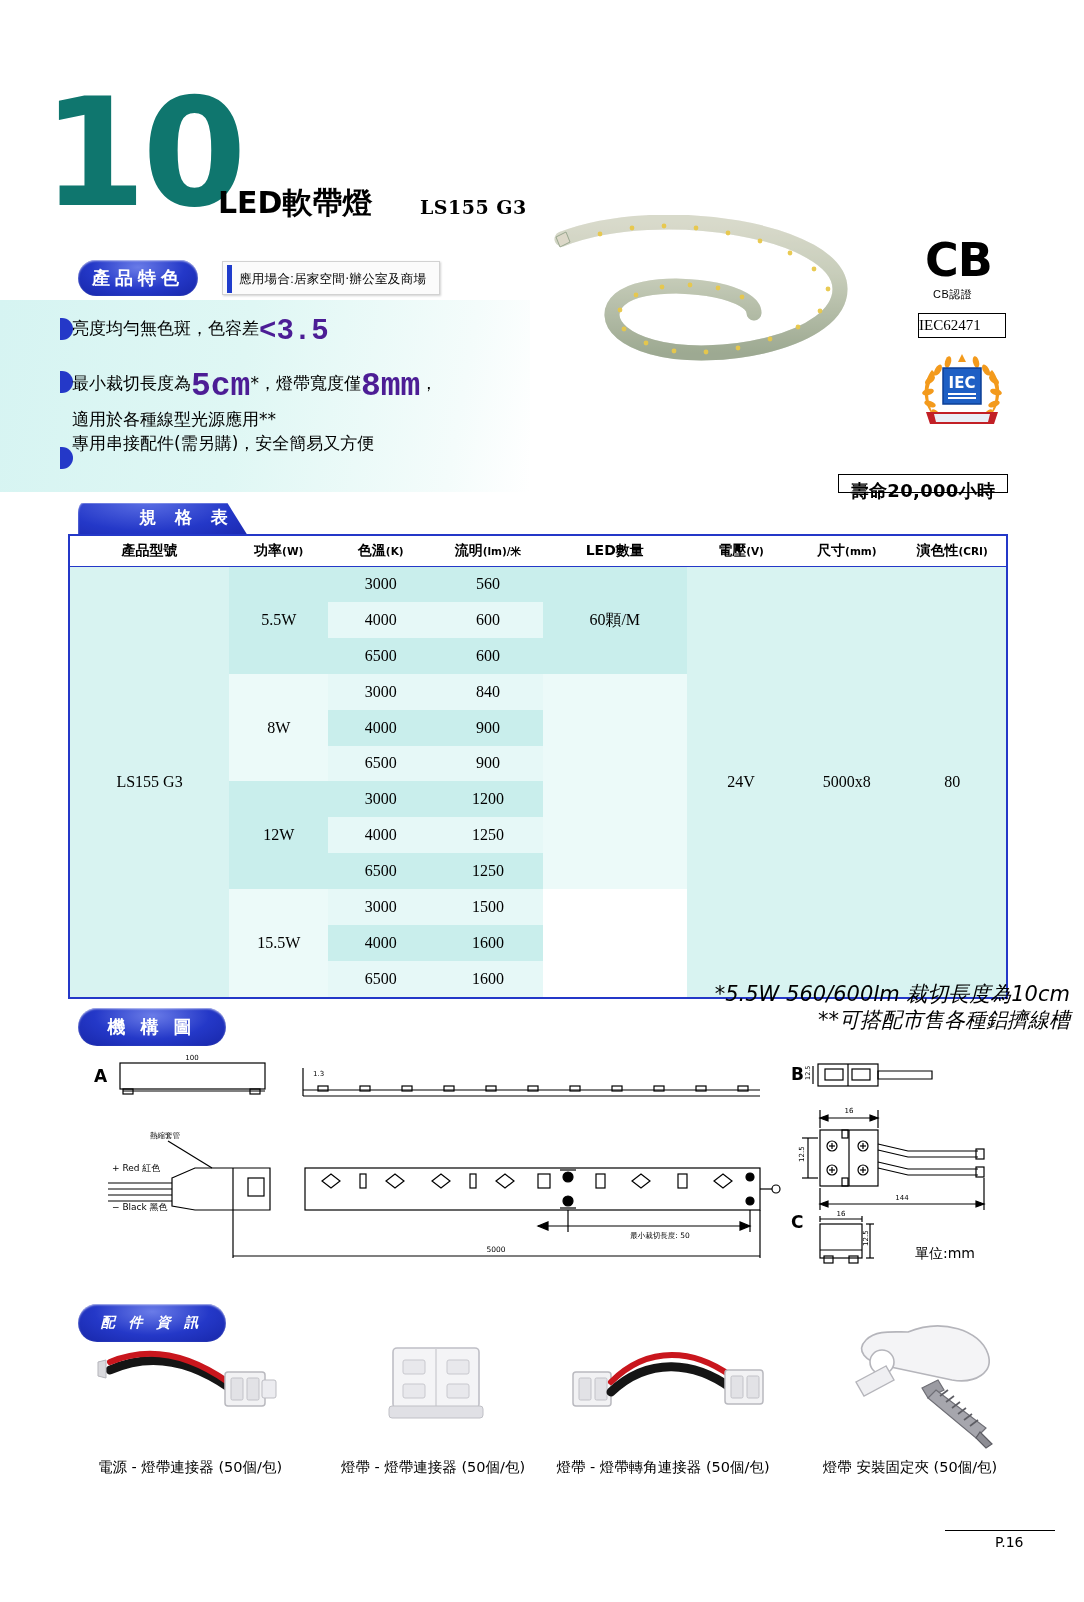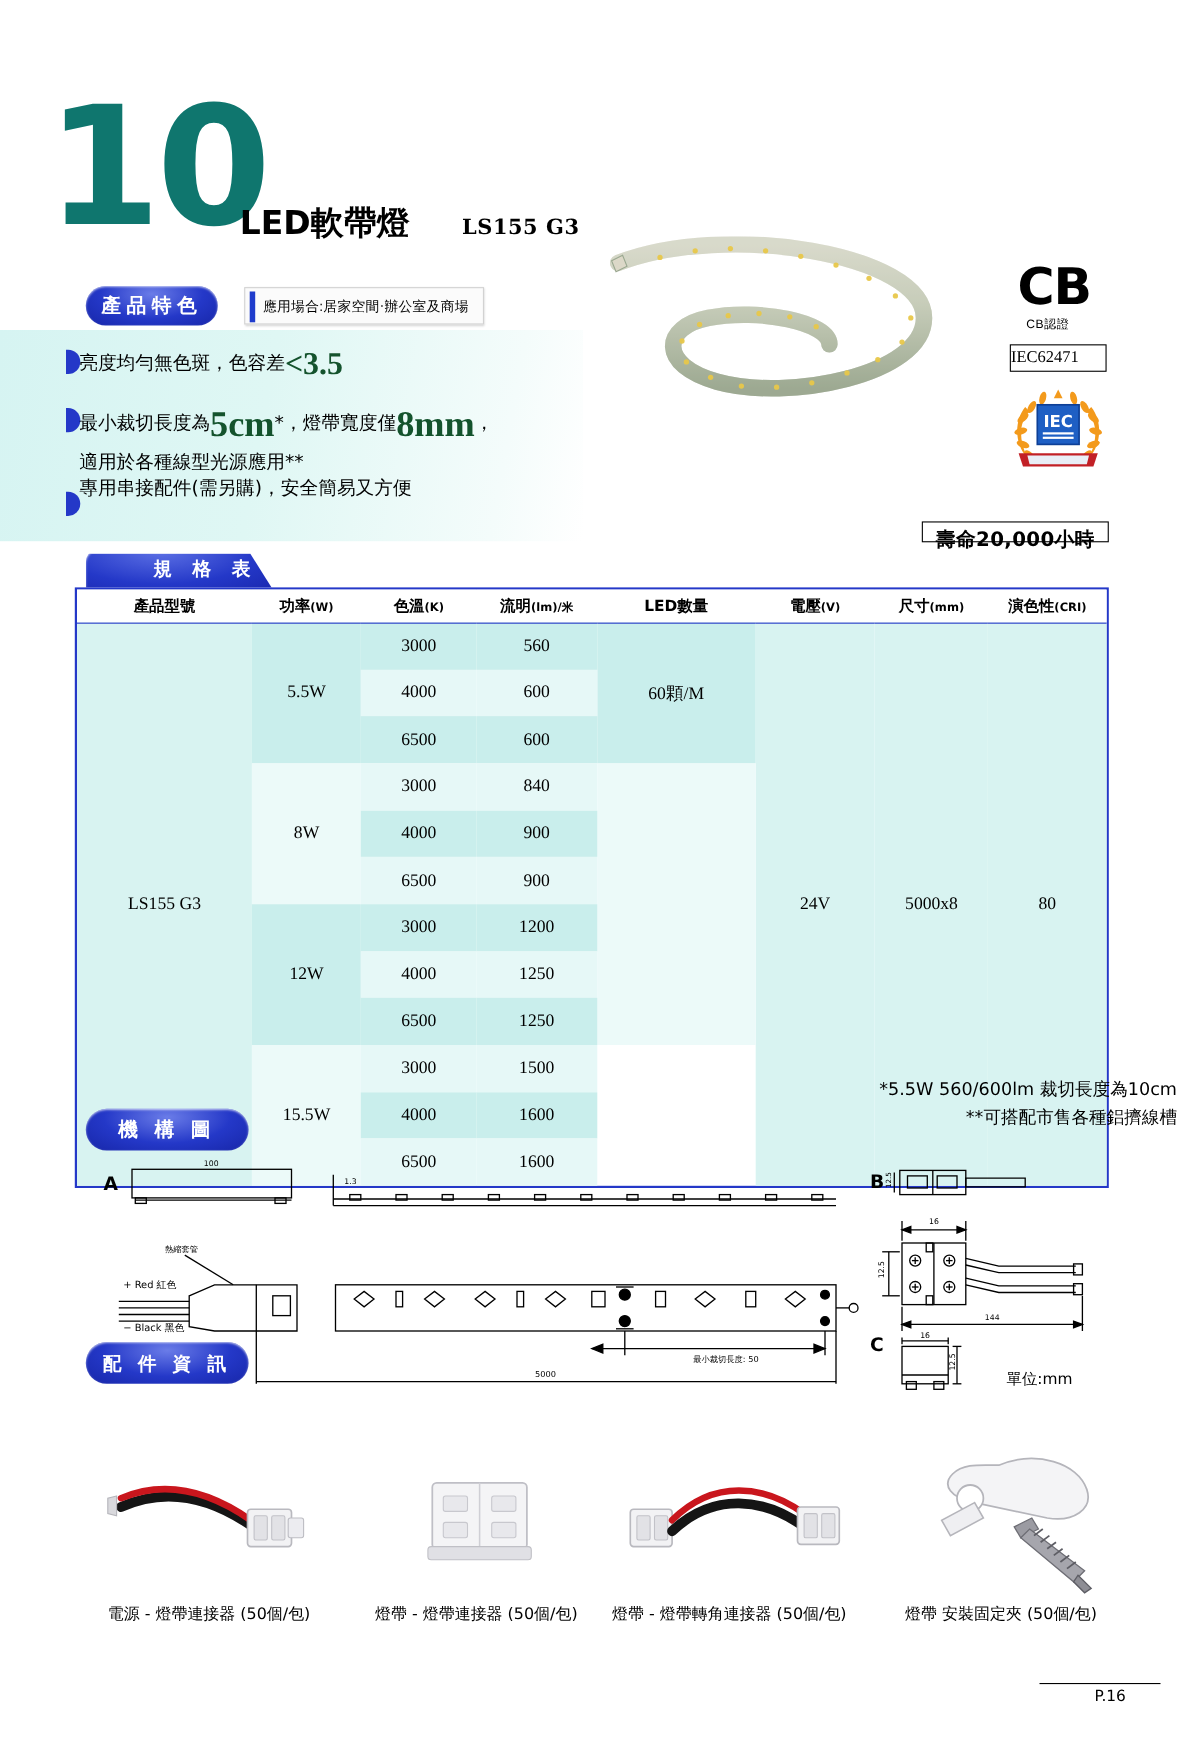--- a/index.html
+++ b/index.html
@@ -36,21 +36,21 @@
     text-align: center;
     border-radius: 22px;
     background: radial-gradient(ellipse at 50% 20%, #6a7ce8 0%, #2438c8 55%, #1726a8 100%);
     box-shadow: inset 0 1px 2px rgba(255,255,255,.7);
     display: flex; align-items: center; justify-content: center;
     letter-spacing: 5px;
   }
   #pill-features { left: 78px; top: 260px; width: 120px; height: 36px; font-size: 18px; }
   #pill-spec     { left: 78px; top: 498px; width: 170px; height: 38px; font-size: 17px; border-radius: 0; padding-left: 48px; }
   #pill-mech     { left: 78px; top: 1008px; width: 148px; height: 38px; font-size: 18px; }
-  #pill-acc      { left: 78px; top: 1220px; width: 148px; height: 38px; font-size: 17px; }
+  #pill-acc      { left: 78px; top: 1304px; width: 148px; height: 38px; font-size: 14px; font-style: italic; }
 
   
   #pill-spec {
     border-top-left-radius: 14px; border-top-right-radius: 0;
     clip-path: polygon(0 14%, 88% 14%, 100% 100%, 0 100%);
     letter-spacing: 7px;
     background: radial-gradient(ellipse at 40% 10%, #5b6fe4 0%, #2438c8 60%, #1a28b0 100%);
   }
 
   
@@ -68,21 +68,21 @@
     position: absolute; left: 0; top: 300px; width: 530px; height: 192px;
     background: linear-gradient(100deg, #d6f4f2 0%, #dff7f4 45%, #f4fcfb 85%, #ffffff 100%);
   }
   .feat-row { position: absolute; left: 72px; }
   .bullet {
     position: absolute; width: 13px; height: 22px;
     background: #2438c8;
     border-radius: 0 11px 11px 0;
   }
   .feat-txt { font-size: 17px; letter-spacing: 0px; white-space: nowrap; font-family: "DejaVu Sans", sans-serif;}
-  .red-big { color: #14532d; font-weight: bold; font-family: Liberation Serif, serif; }
+  .red-big { color: #4c1d95; font-weight: bold; font-family: Liberation Mono, monospace; }
 
   
   .cb-logo {
     position: absolute; left: 925px; top: 233px;
     font-size: 46px; font-weight: bold; letter-spacing: -1px;
     font-family: "DejaVu Sans", sans-serif;
   }
   .cb-cap { position: absolute; left: 933px; top: 287px; font-size: 11px; letter-spacing: .5px; }
   .iec-num {
     position: absolute; left: 918px; top: 313px; width: 88px; height: 25px;
@@ -95,21 +95,21 @@
     border: 1.4px solid #000; text-align: center; line-height: 31px;
     font-size: 18px; font-weight: bold; letter-spacing: .3px;
     font-family: "DejaVu Sans", sans-serif;
   }
 
   
   .strip-photo { position: absolute; left: 540px; top: 215px; width: 340px; height: 180px; }
 
   
   .spec-wrap {
-    position: absolute; left: 68px; top: 534px; width: 940px; height: 546px;
+    position: absolute; left: 68px; top: 534px; width: 940px; height: 465px;
     border: 2px solid #2438c8;
     background: #fff;
   }
   table.spec { width: 100%; height: 100%; border-collapse: collapse; table-layout: fixed; }
   table.spec th {
     height: 30px; font-size: 14px; font-weight: bold;
     border-bottom: 1.6px solid #2438c8; background: #fff;
     font-family: "DejaVu Sans", sans-serif;
   }
   table.spec th .unit { font-size: 10.5px; font-weight: bold; }
@@ -118,22 +118,23 @@
     font-family: "Liberation Serif", serif;
     border: none;
   }
   .cA { background: #c9eeec; }   
   .cB { background: #e6f8f7; }   
   .cC { background: #d8f3f1; }   
   .cD { background: #ecfaf9; }
 
   .footnote {
     position: absolute; right: 12px;
-    font-size: 16px; text-align: right; white-space: nowrap;
+    font-size: 21px; text-align: right; white-space: nowrap;
     font-family: "DejaVu Sans", sans-serif;
+    font-style: italic;
   }
   #fn1 { top: 980px; right: 14px; }
   #fn2 { top: 1006px; right: 14px; }
 
   
   .mech { position: absolute; left: 60px; top: 1050px; width: 1000px; height: 220px; }
   .unit-label { position: absolute; left: 915px; top: 1245px; font-size: 14px; font-family: "DejaVu Sans", sans-serif;}
 
   
   .acc-item { position: absolute; top: 1310px; width: 240px; height: 140px; }

